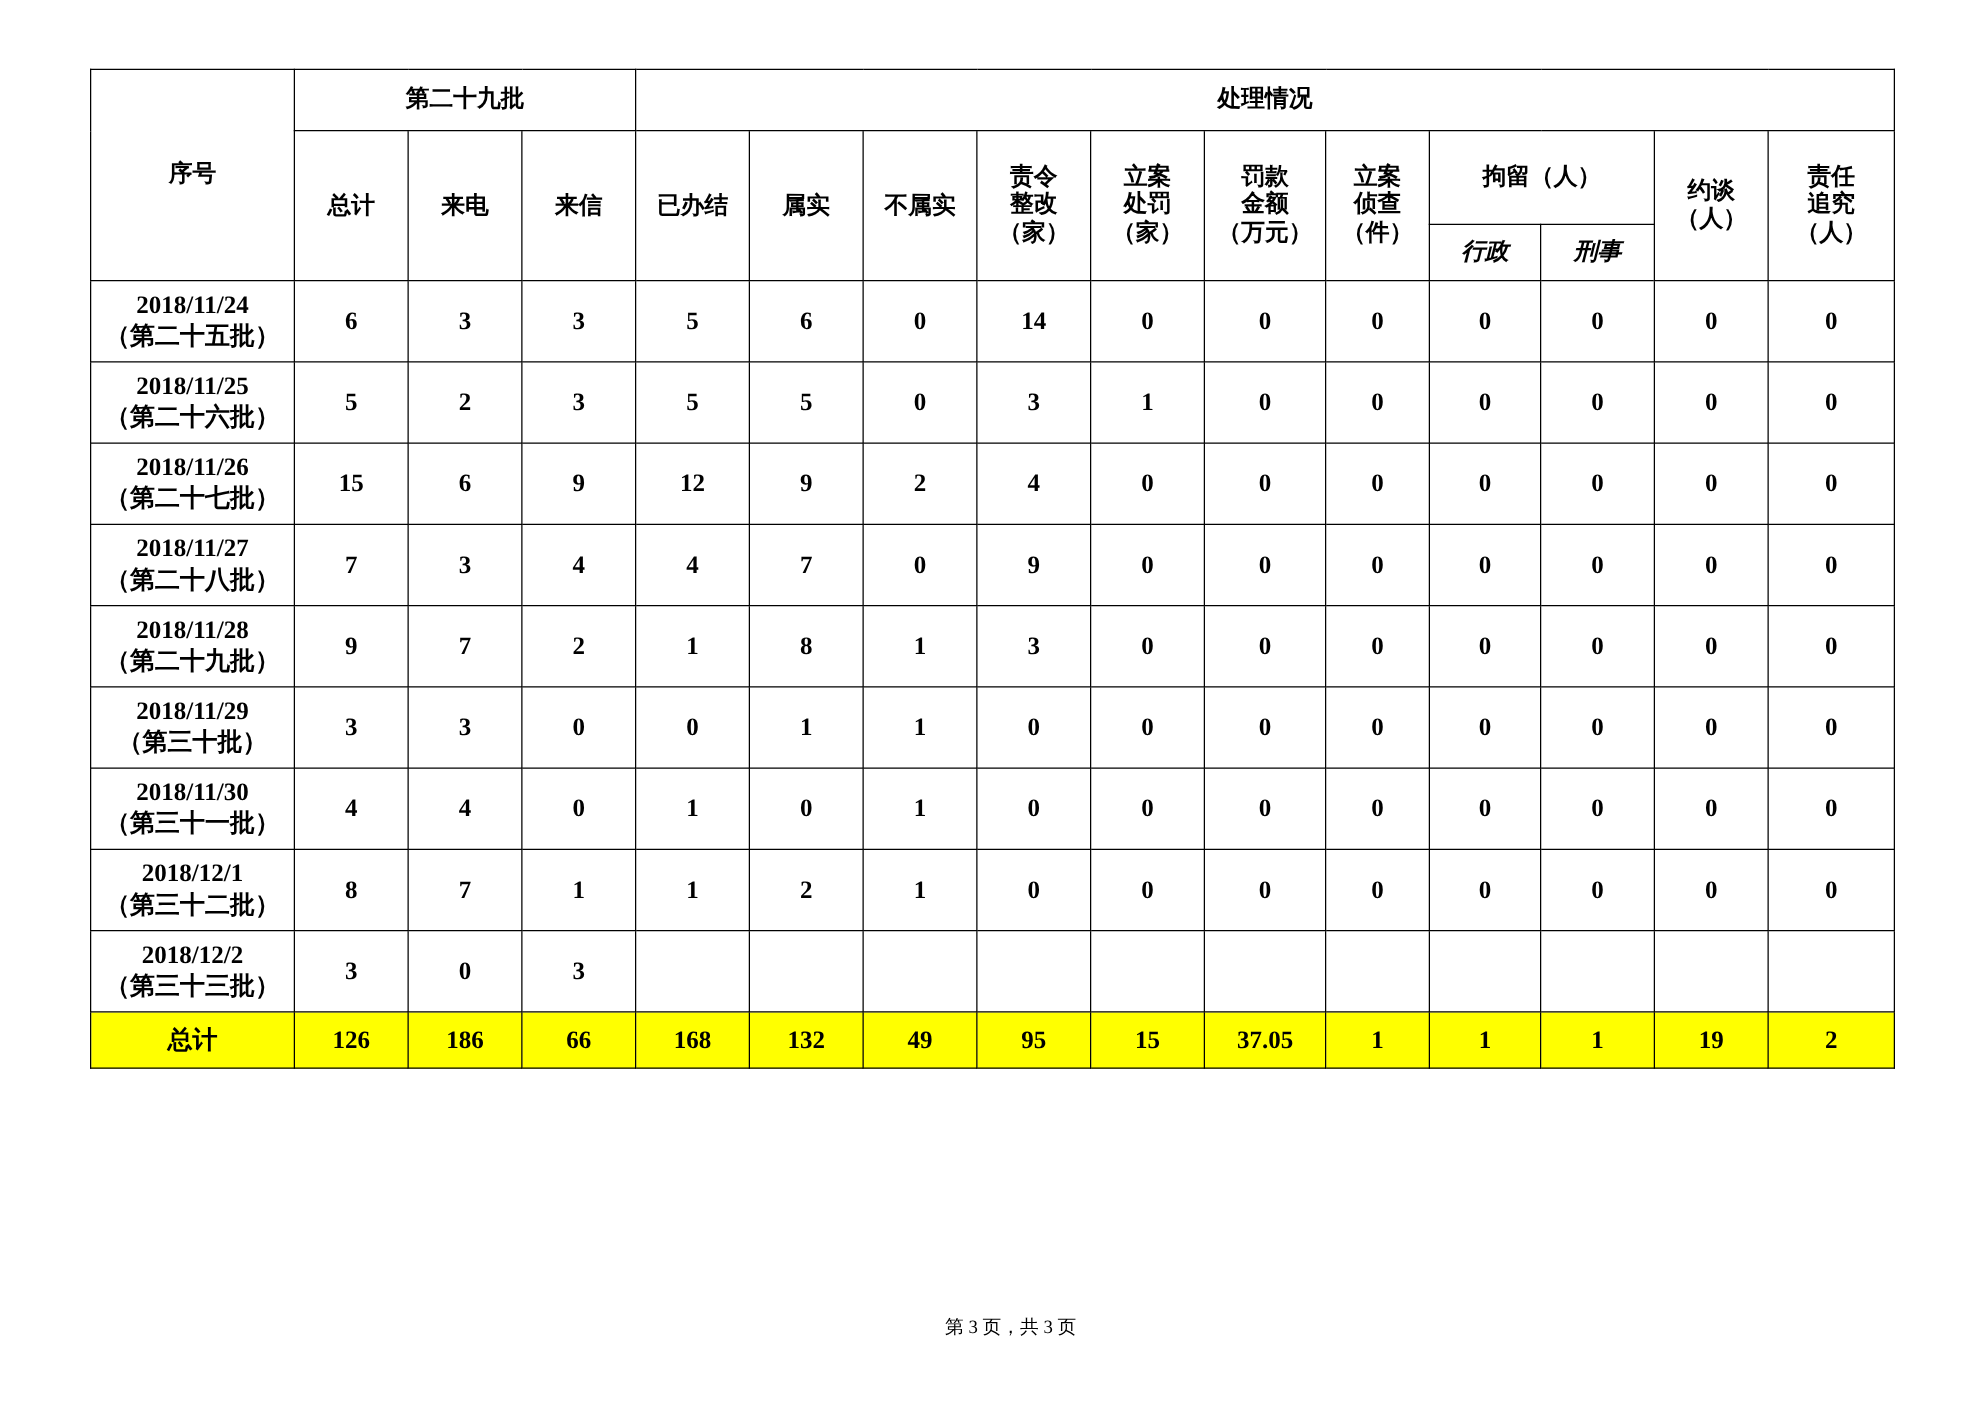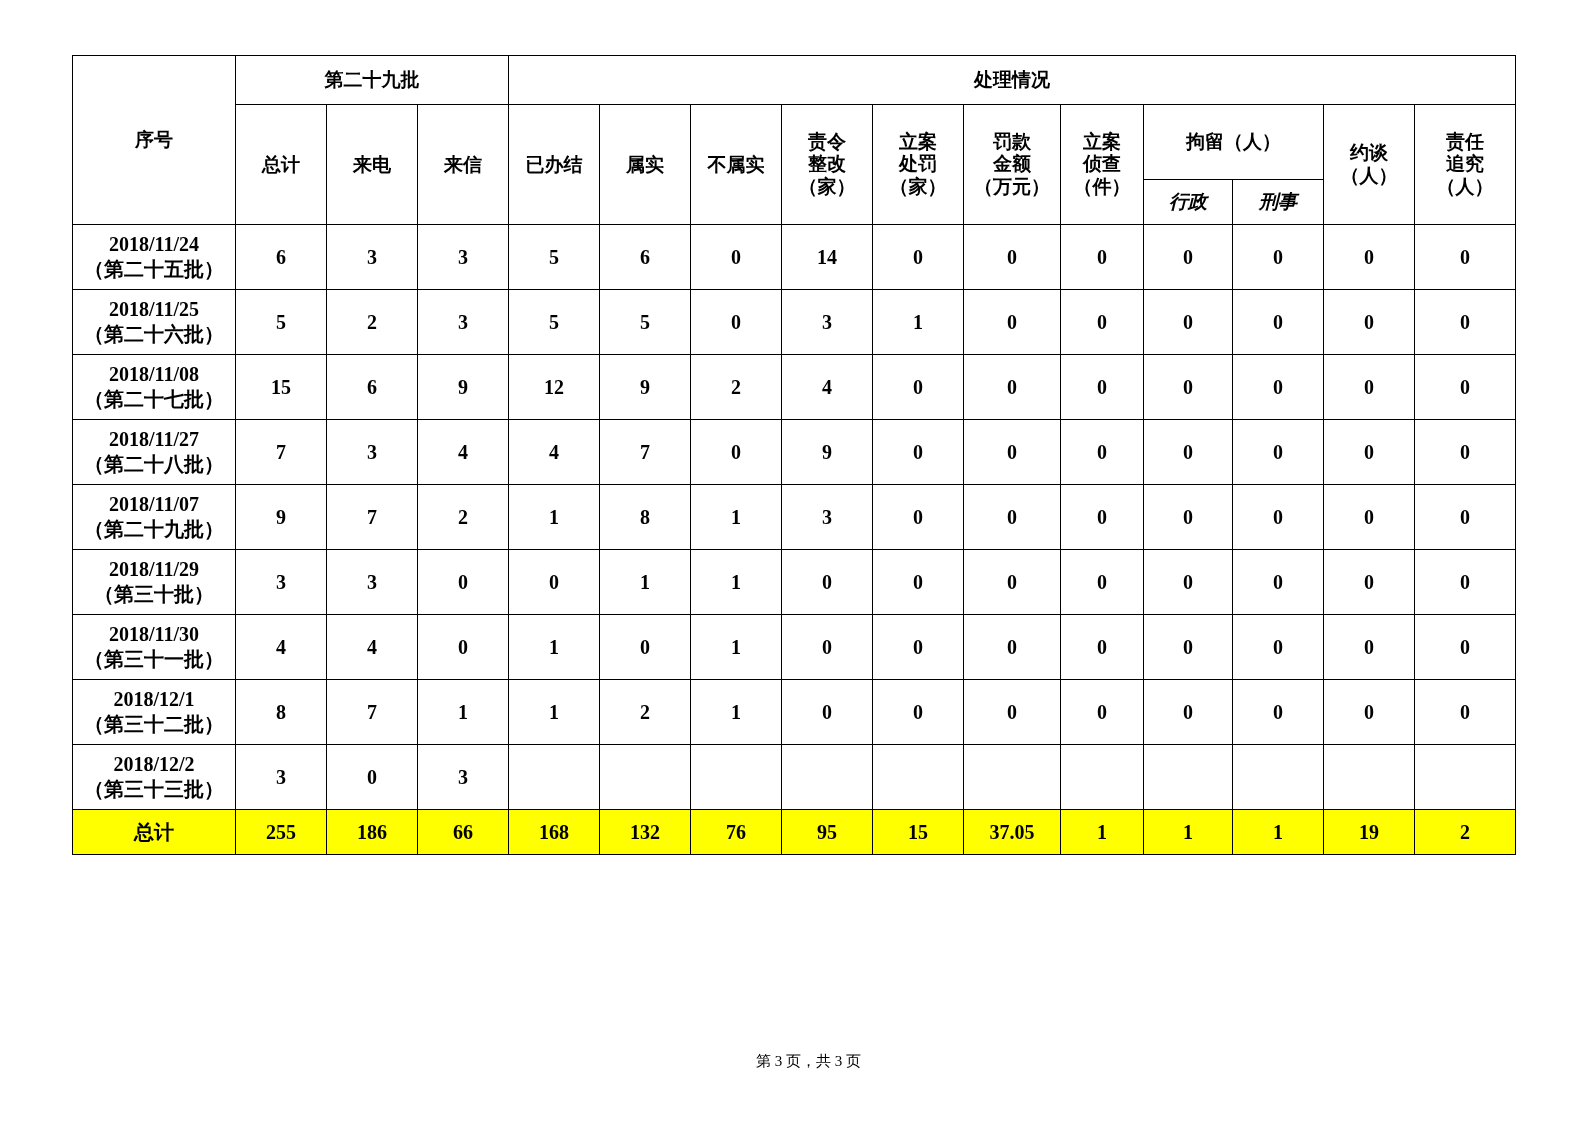--- a/index.html
+++ b/index.html
@@ -201,21 +201,21 @@
           <td>1</td>
           <td>0</td>
           <td>0</td>
           <td>0</td>
           <td>0</td>
           <td>0</td>
           <td>0</td>
         </tr>
         <tr class="data-row">
           <td class="rowhead">
-            <span class="l1">2018/11/08</span>
+            <span class="l1">2018/11/26</span>
             <span class="l2">（第二十七批）</span>
           </td>
           <td>15</td>
           <td>6</td>
           <td>9</td>
           <td>12</td>
           <td>9</td>
           <td>2</td>
           <td>4</td>
           <td>0</td>
@@ -241,21 +241,21 @@
           <td>0</td>
           <td>0</td>
           <td>0</td>
           <td>0</td>
           <td>0</td>
           <td>0</td>
           <td>0</td>
         </tr>
         <tr class="data-row">
           <td class="rowhead">
-            <span class="l1">2018/11/07</span>
+            <span class="l1">2018/11/28</span>
             <span class="l2">（第二十九批）</span>
           </td>
           <td>9</td>
           <td>7</td>
           <td>2</td>
           <td>1</td>
           <td>8</td>
           <td>1</td>
           <td>3</td>
           <td>0</td>
@@ -341,26 +341,26 @@
           <td></td>
           <td></td>
           <td></td>
           <td></td>
           <td></td>
           <td></td>
           <td></td>
         </tr>
         <tr class="total-row">
           <td>总计</td>
-          <td>255</td>
+          <td>126</td>
           <td>186</td>
           <td>66</td>
           <td>168</td>
           <td>132</td>
-          <td>76</td>
+          <td>49</td>
           <td>95</td>
           <td>15</td>
           <td>37.05</td>
           <td>1</td>
           <td>1</td>
           <td>1</td>
           <td>19</td>
           <td>2</td>
         </tr>
       </tbody>

